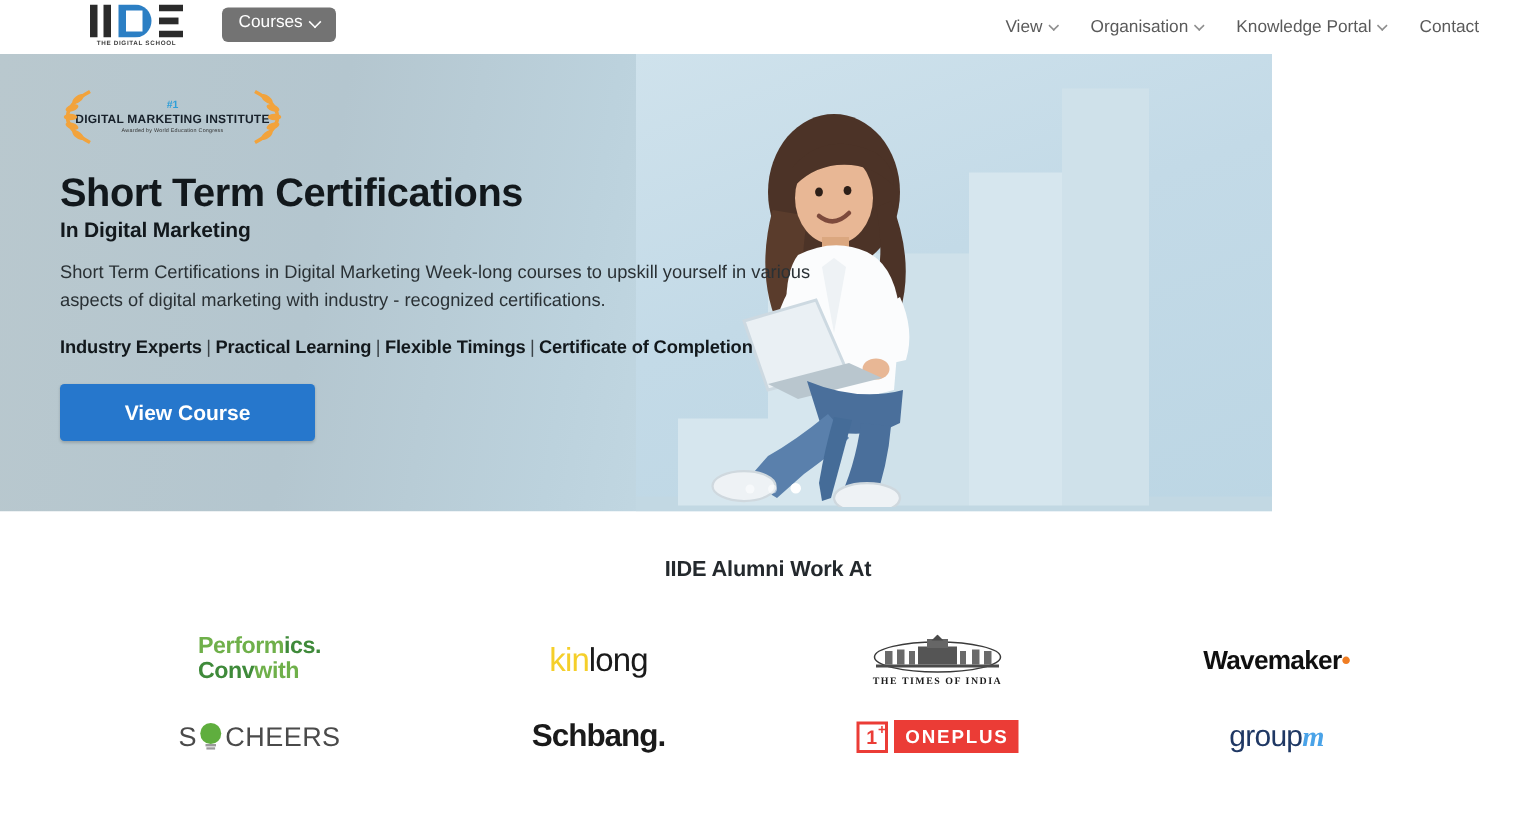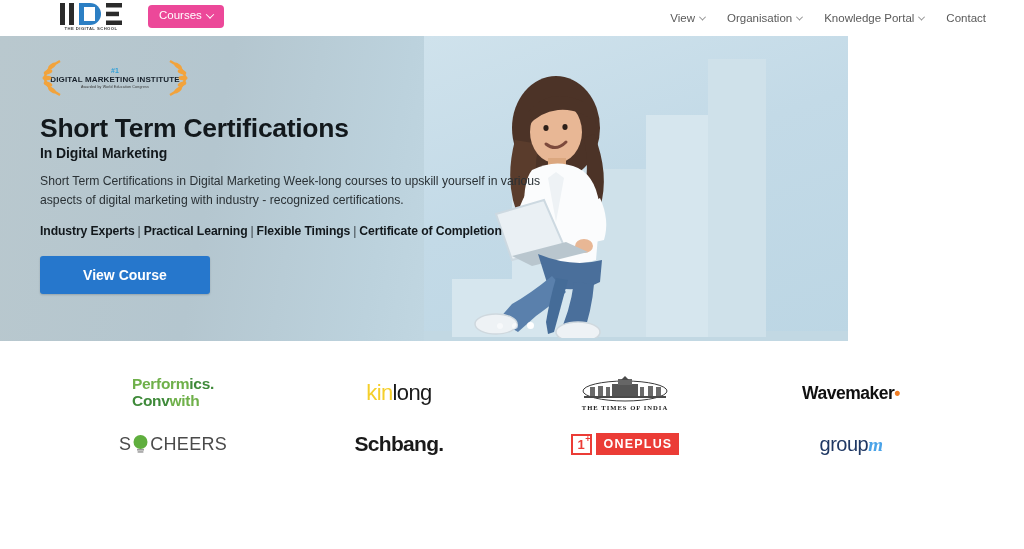--- a/index.html
+++ b/index.html
@@ -25,21 +25,21 @@
     align-items: center; justify-content: center;
   }
   .logo-mark { display: block; }
   .logo-tag {
     font-size: 4.2px; letter-spacing: .45px;
     color: #3d3d3d; font-weight: 700;
     margin-top: 1px; white-space: nowrap;
   }
   .courses-btn {
     position: absolute; left: 148px; top: 5px;
-    background: #ec4899; color: #ffffff;
+    background: #737373; color: #ffffff;
     border: none; border-radius: 4px;
     font-size: 11.5px; font-family: "Liberation Sans", sans-serif;
     padding: 5px 11px 6px 11px;
     display: flex; align-items: center; gap: 5px;
     cursor: pointer; line-height: 1;
   }
   .caret {
     display: inline-block; width: 6px; height: 6px;
     border-right: 1.2px solid currentColor;
     border-bottom: 1.2px solid currentColor;
@@ -294,20 +294,21 @@
   </div>
 
   <div class="dots">
     <span class="dot"></span>
     <span class="dot"></span>
     <span class="dot active"></span>
   </div>
 </section>
 
 <section class="alumni">
+  <div class="alumni-title">IIDE Alumni Work At</div>
 
   <div class="logo-grid">
 
     <div class="logo-cell">
       <div class="performics">
         <span class="g-light">Perform</span><span class="g-dark">ics.</span><br>
         <span class="g-dark">Conv</span><span class="g-light">with</span>
       </div>
     </div>
 

